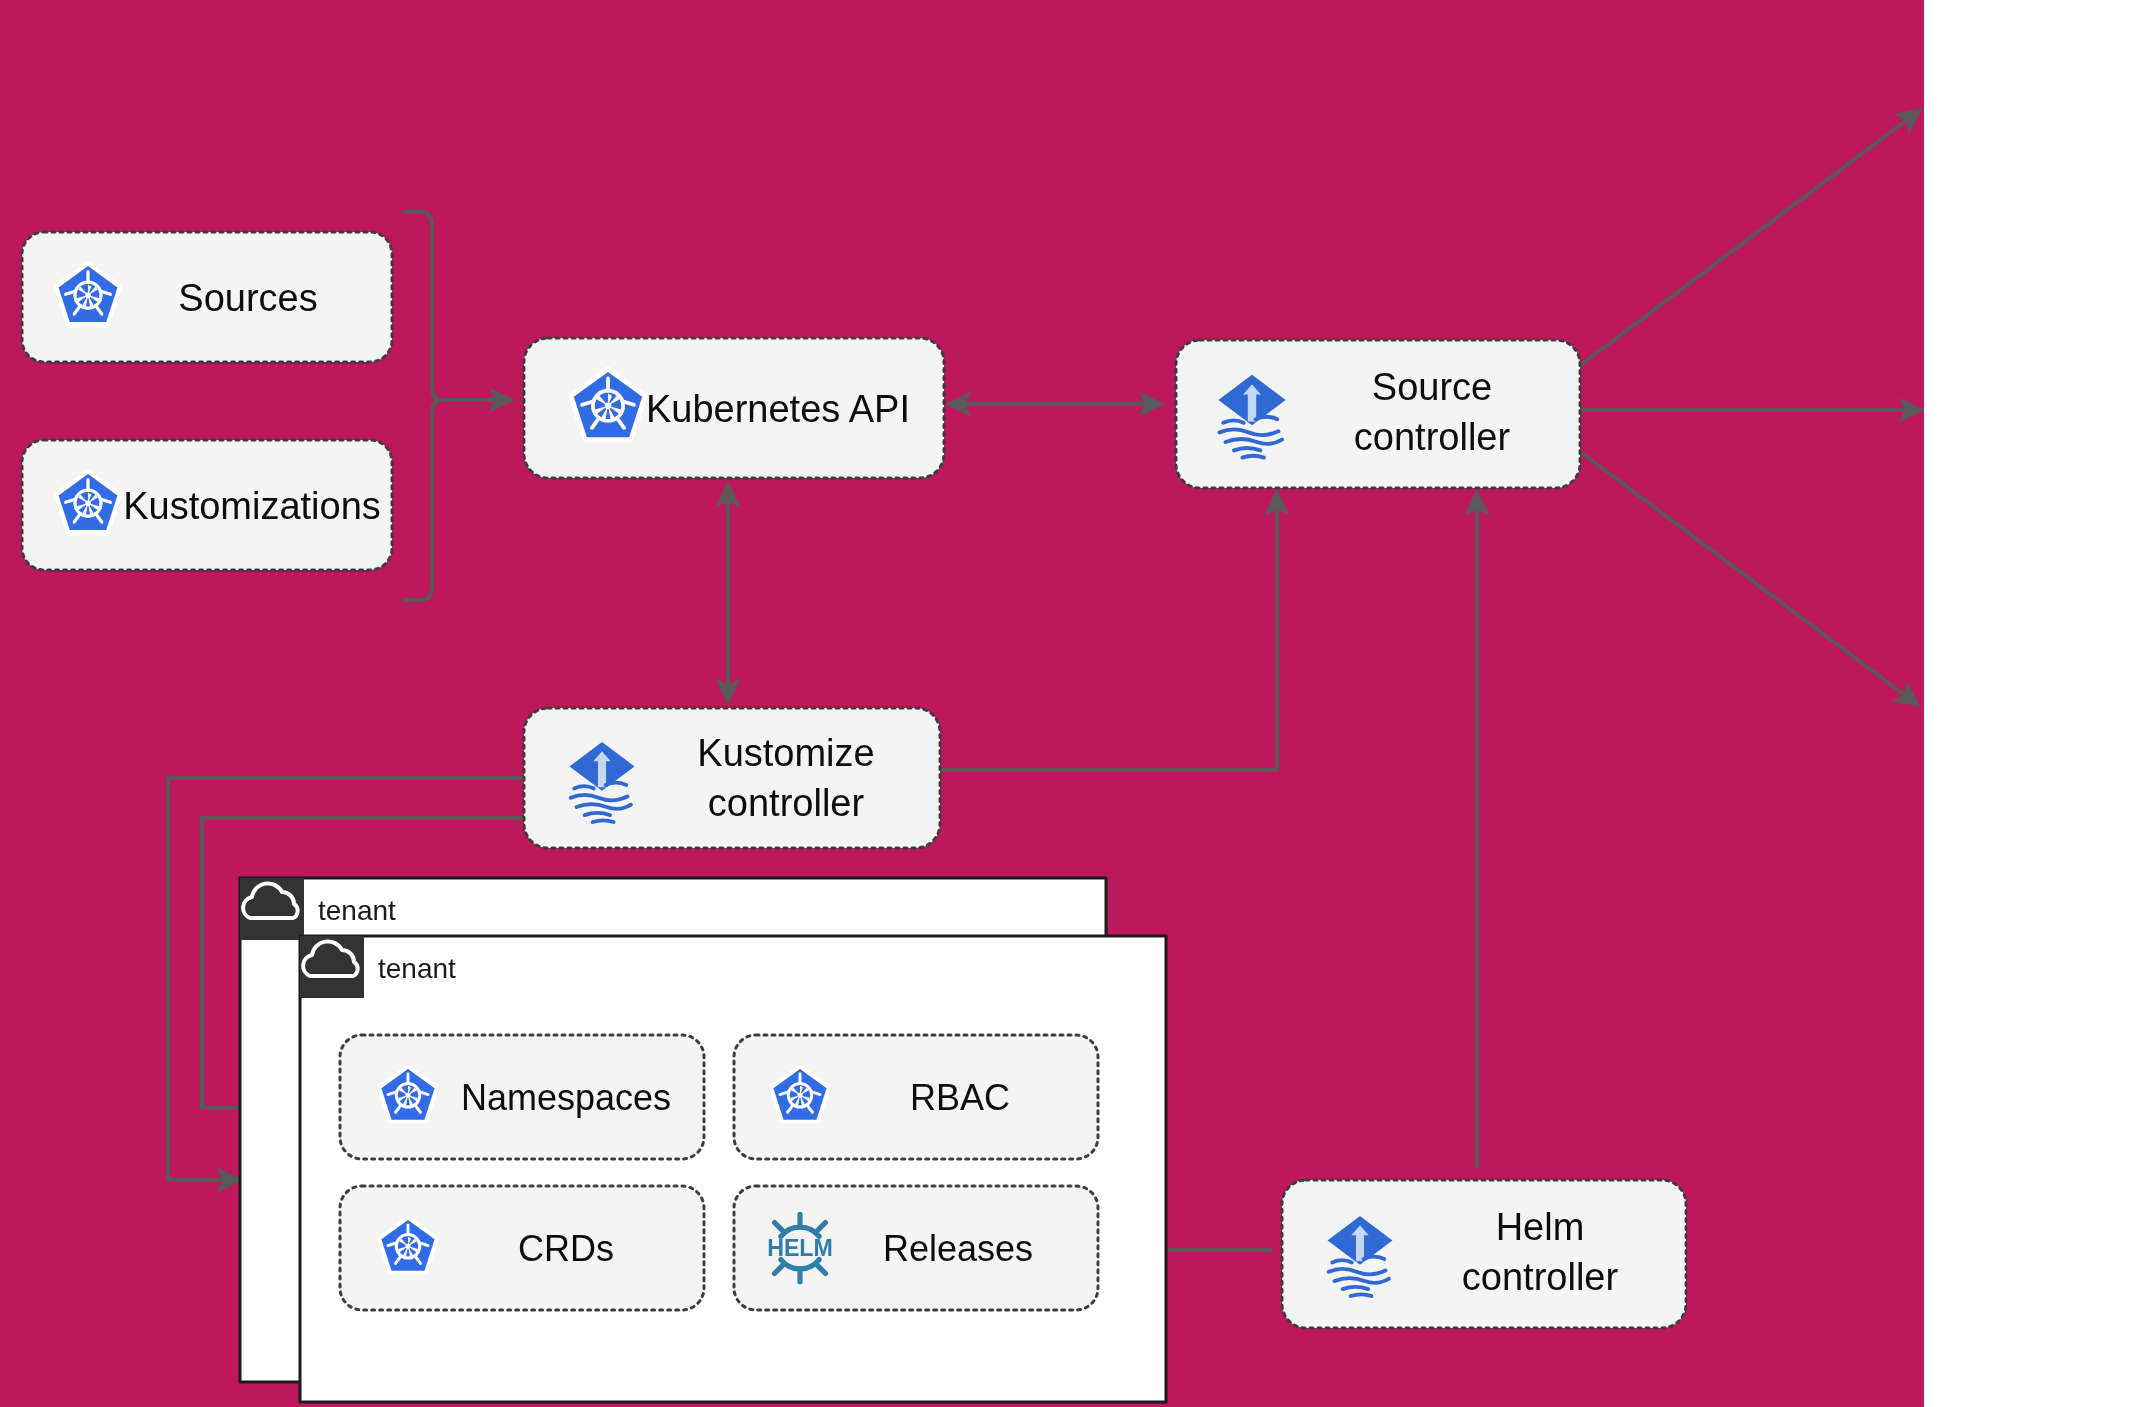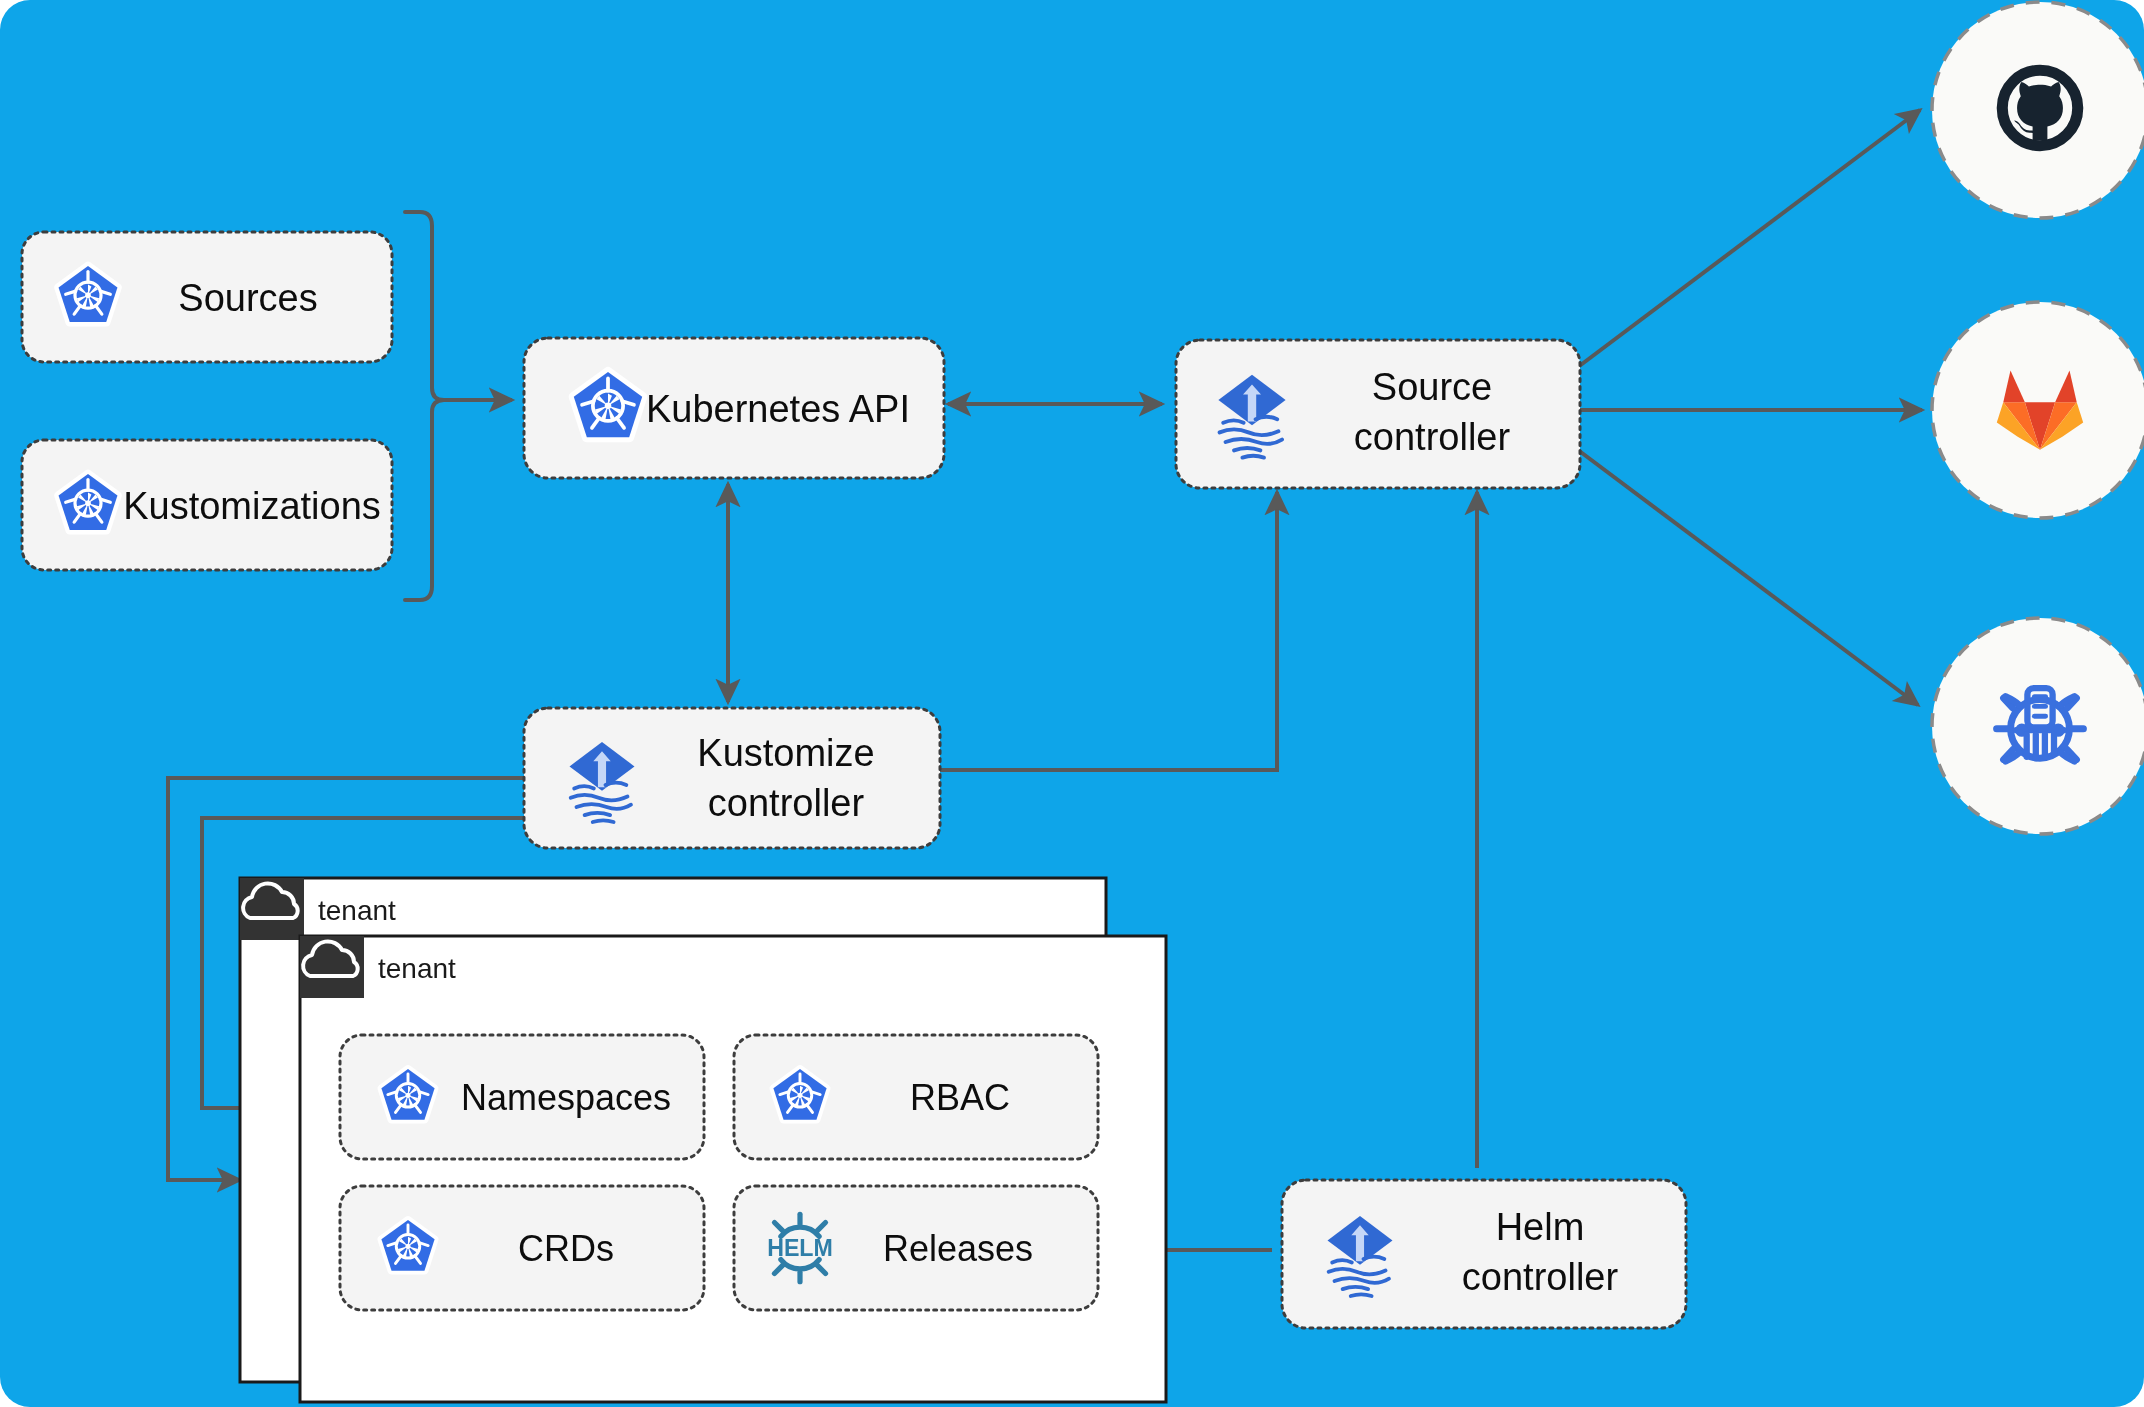--- a/index.html
+++ b/index.html
@@ -5,25 +5,24 @@
   html, body {
     margin: 0;
     padding: 0;
     background: #ffffff;
   }
   body {
     font-family: "Liberation Sans", sans-serif;
   }
   #canvas {
     position: relative;
-    width: 2144px;
+    width: 1924px;
     height: 1407px;
-    background: #0ea5e9;
+    background: #be185d;
     overflow: hidden;
-    border-radius: 30px;
   }
   svg.layer {
     position: absolute;
     left: 0;
     top: 0;
     width: 2144px;
     height: 1407px;
   }
   svg.layer.edges { z-index: 1; }
   svg.layer.nodes { z-index: 2; }

